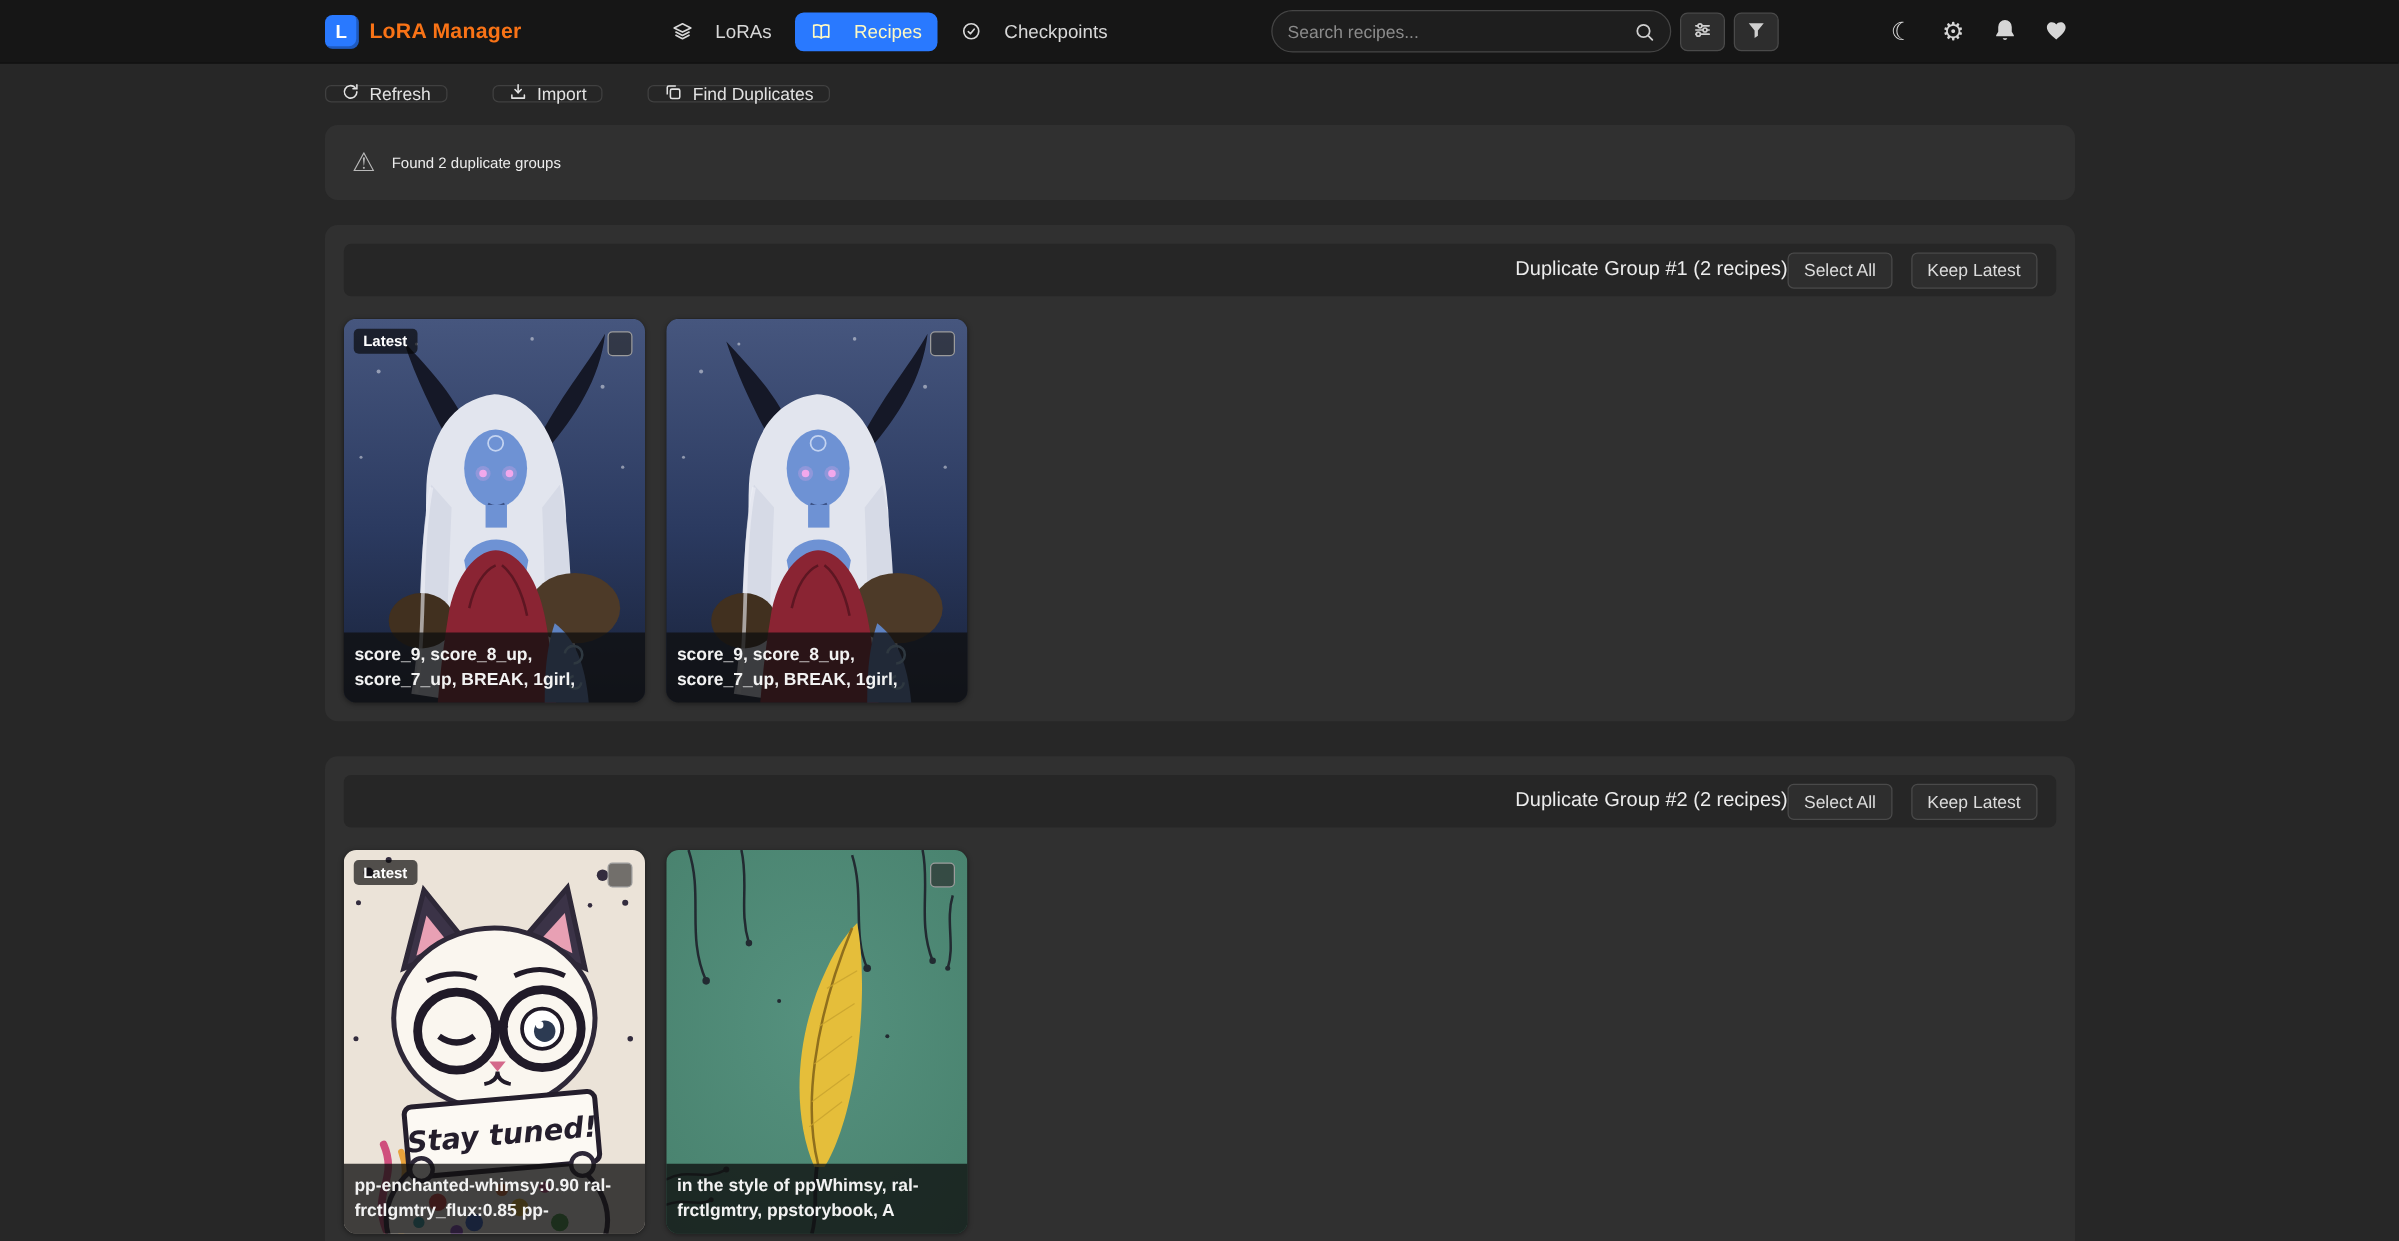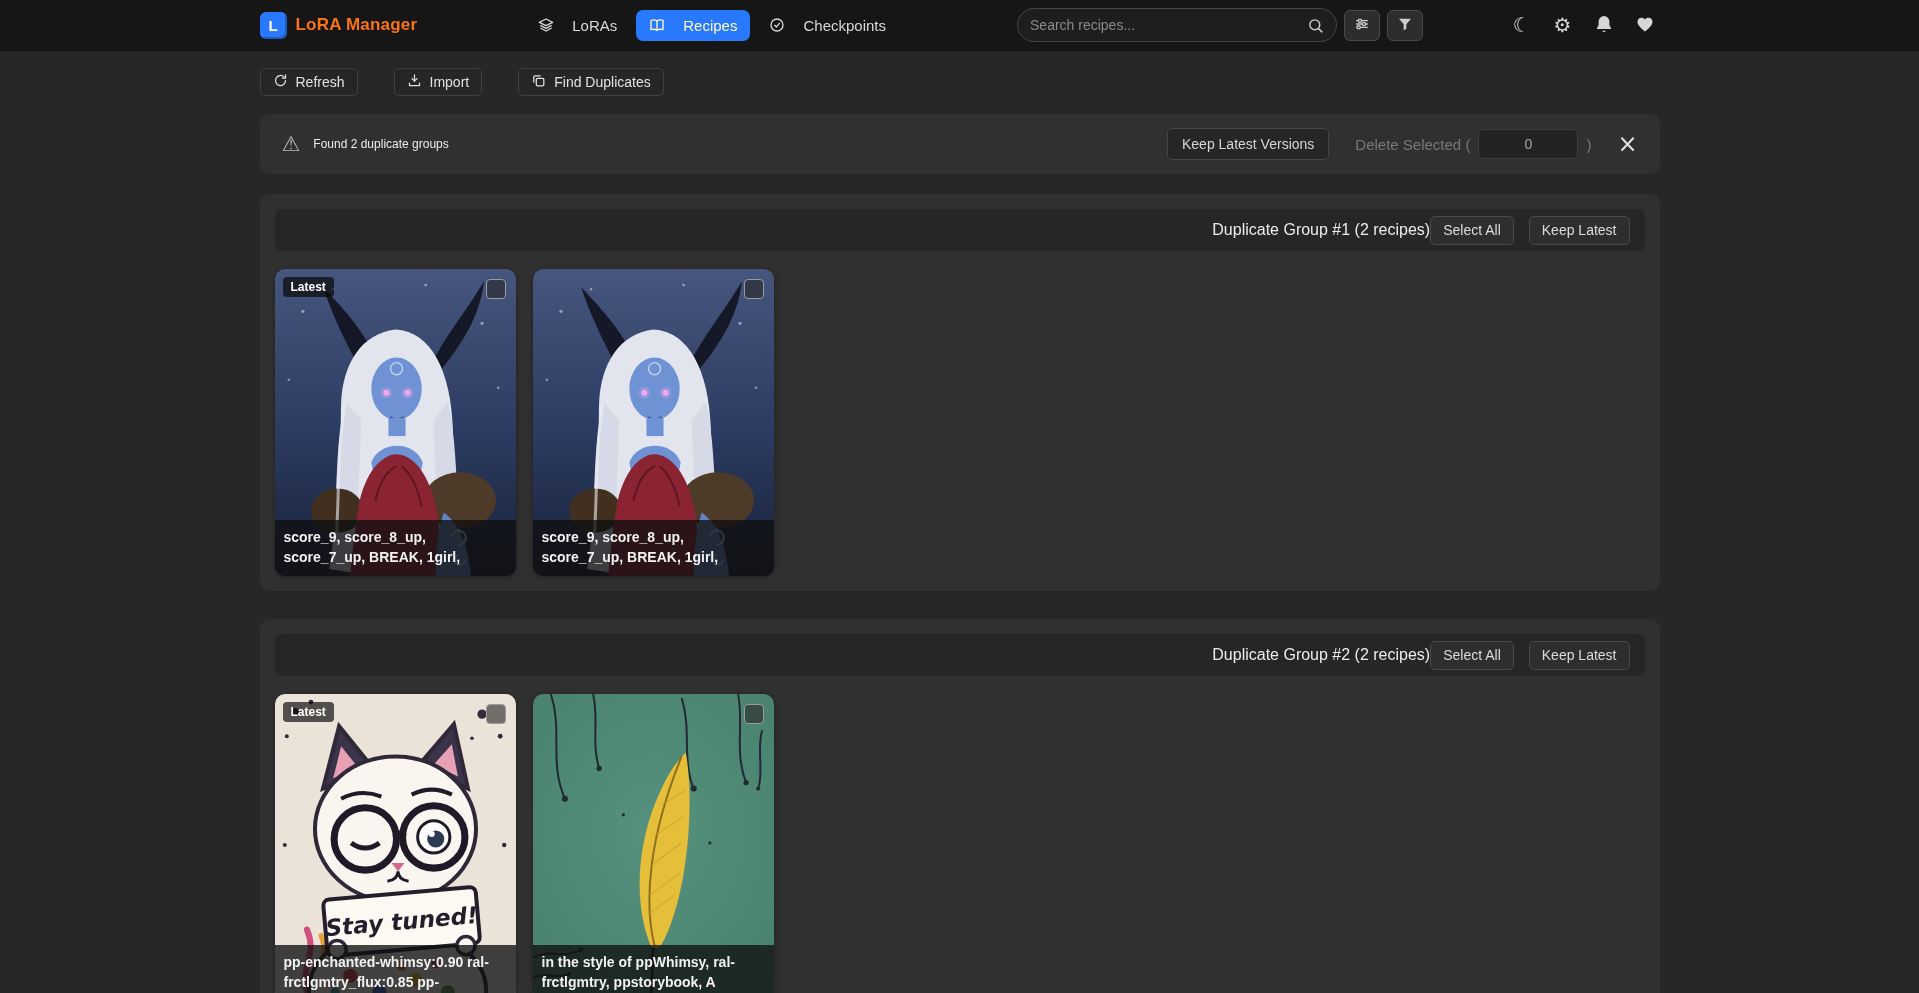--- a/index.html
+++ b/index.html
@@ -45,21 +45,21 @@
   .icon-btn { background:none; border:none; color:#d6d6d6; width:30px; height:30px;
               display:flex; align-items:center; justify-content:center; border-radius:50%; }
   .icon-btn .uni { font-family:"DejaVu Sans",sans-serif; font-size:20px; line-height:1; }
   .icon-btn svg { width:20px; height:20px; }
 
   
   .container { width:1400px; margin:0 auto; }
 
   
   .toolbar { display:flex; align-items:center; gap:36px; margin-top:18px; }
-  .tb-btn { display:flex; align-items:center; gap:8px; height:28px; padding:0 12px;
+  .tb-btn { display:flex; align-items:center; gap:8px; height:14px; padding:0 12px;
             background:#262626; border:1px solid #404040; border-radius:5px;
             color:#e2e2e2; font-size:14px; }
   .tb-btn svg { width:15px; height:15px; }
 
   
   .alert { margin-top:18px; height:60px; background:#303030; border-radius:10px;
            display:flex; align-items:center; padding:0 22px; }
   .warn-ic { font-family:"DejaVu Sans",sans-serif; font-size:21px; color:#b9b9b9; line-height:1; }
   .alert-msg { margin-left:13px; font-size:12px; color:#ececec; }
   .alert-right { margin-left:auto; display:flex; align-items:center; gap:26px; }
@@ -222,31 +222,20 @@
             <path d="M15.5 4.5h-9a2 2 0 0 0-2 2v9"></path>
           </svg>
       </span>
       <span>Find Duplicates</span>
     </button>
   </div>
 
   <div class="alert">
     <span class="warn-ic">⚠</span>
     <span class="alert-msg">Found 2 duplicate groups</span>
-    <div class="alert-right">
-      <button class="klv-btn">Keep Latest Versions</button>
-      <div class="del-sel">
-        <span>Delete Selected (</span>
-        <input type="text" value="0" style="">
-        <span>)</span>
-      </div>
-      <button class="close-btn">
-        <span>×</span>
-      </button>
-    </div>
   </div>
 
   <section class="group">
     <div class="group-head">
       <span class="group-title">Duplicate Group #1 (2 recipes)</span>
       <div class="group-actions">
         <button class="ga-btn">Select All</button>
         <button class="ga-btn">Keep Latest</button>
       </div>
     </div>

